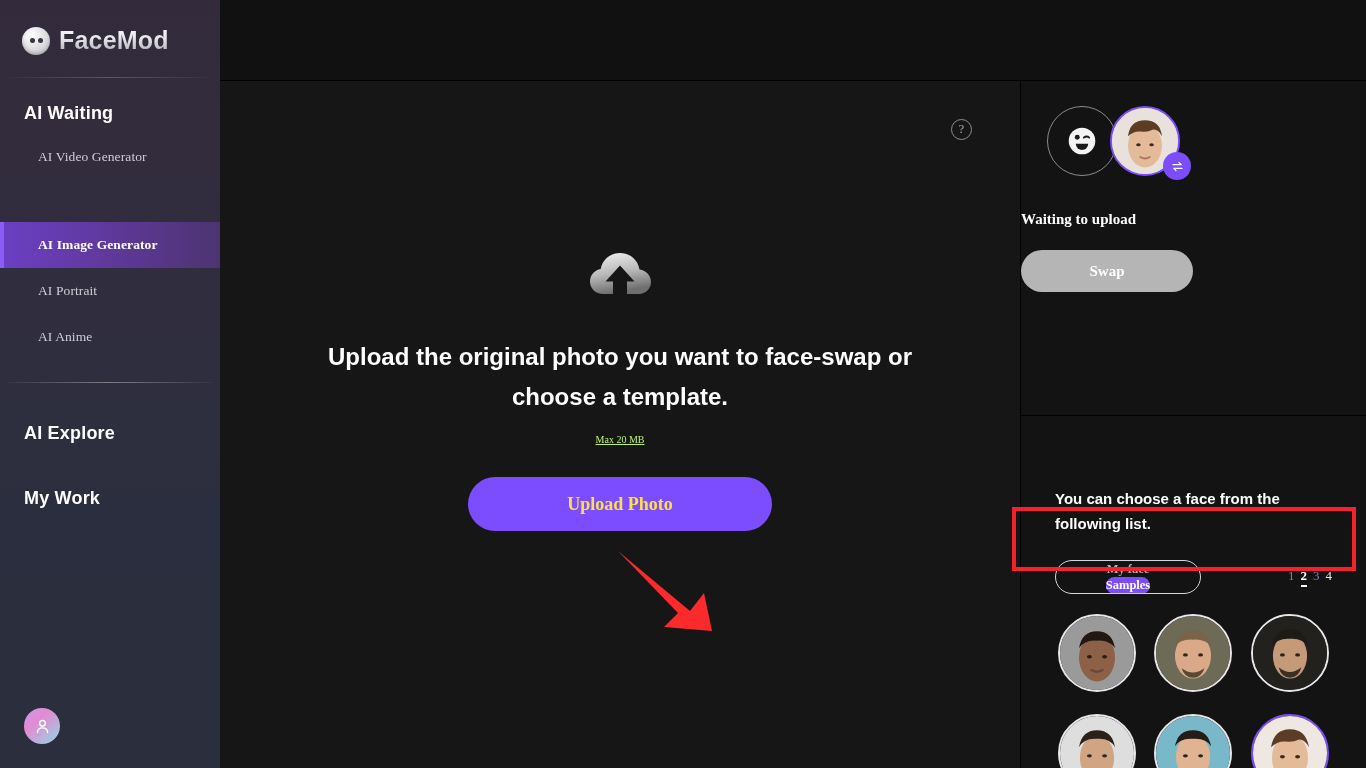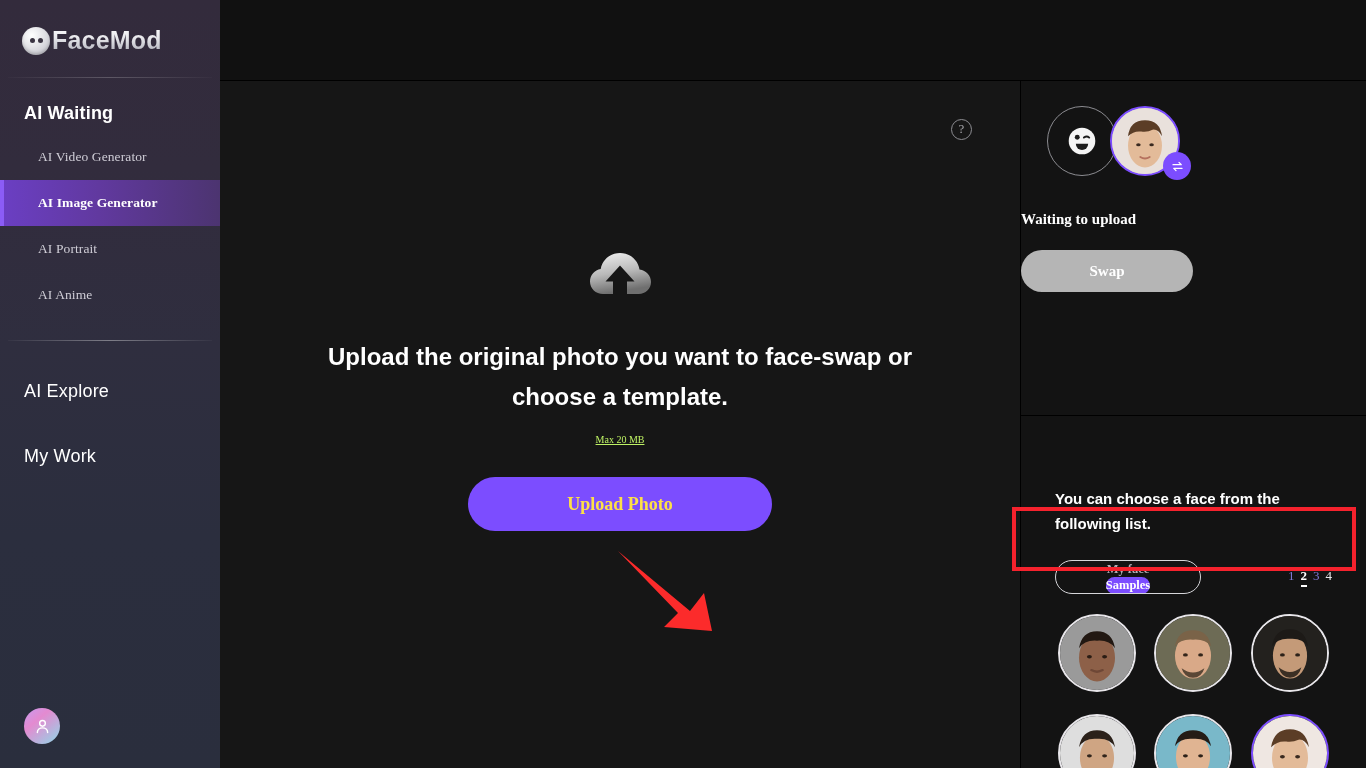--- a/index.html
+++ b/index.html
@@ -11,21 +11,21 @@
   }
   .app { position: relative; width: 1366px; height: 768px; display: flex; }
 
   
   .sidebar {
     width: 220px; height: 768px; flex: 0 0 220px;
     background: linear-gradient(180deg, #332b3c 0%, #322c3d 22%, #2f2e3f 45%, #2b2e3e 70%, #2a2e3d 100%);
     position: relative;
   }
   .logo-row {
-    display: flex; align-items: flex-end; gap: 2px;
+    display: flex; align-items: flex-end; gap: 9px;
     padding: 26px 0 0 22px;
   }
   .logo-mark {
     width: 28px; height: 28px; border-radius: 50%;
     background: radial-gradient(circle at 35% 30%, #ffffff 0%, #e2e2e6 45%, #b9b9c2 100%);
     position: relative; flex: 0 0 28px;
     box-shadow: inset 0 -2px 3px rgba(0,0,0,.18);
   }
   .logo-mark .eye {
     position: absolute; width: 5px; height: 5px; border-radius: 50%;
@@ -54,29 +54,30 @@
   .nav-item {
     height: 46px; display: flex; align-items: center;
     padding-left: 38px; position: relative; cursor: pointer;
   }
   .nav-item .lbl {
     font-size: 13.5px; color: #cfcdd6; letter-spacing: .1px;
     font-family: "Liberation Serif", serif;
   }
   .nav-item.active {
     background: linear-gradient(90deg, #6b3fc4 0%, #61399f 45%, #4c3470 100%);
+    margin-top: 42px;
   }
   .nav-item.active::before {
     content: ""; position: absolute; left: 0; top: 0; bottom: 0; width: 4px;
     background: #8b5cf6;
   }
   .nav-item.active .lbl { color: #ffffff; font-weight: 700; }
 
   .sec-link {
-    font-size: 18px; font-weight: 400; color: #ffffff;
+    font-size: 18px; font-weight: 700; color: #ffffff;
     padding-left: 24px; letter-spacing: .2px; cursor: pointer;
   }
   .sec-explore { padding-top: 40px; }
   .sec-work { padding-top: 44px; }
 
   .avatar {
     position: absolute; left: 24px; bottom: 24px;
     width: 36px; height: 36px; border-radius: 50%;
     background: linear-gradient(140deg, #c79bf0 0%, #e48ad0 35%, #8fd8e8 100%);
     display: flex; align-items: center; justify-content: center;

